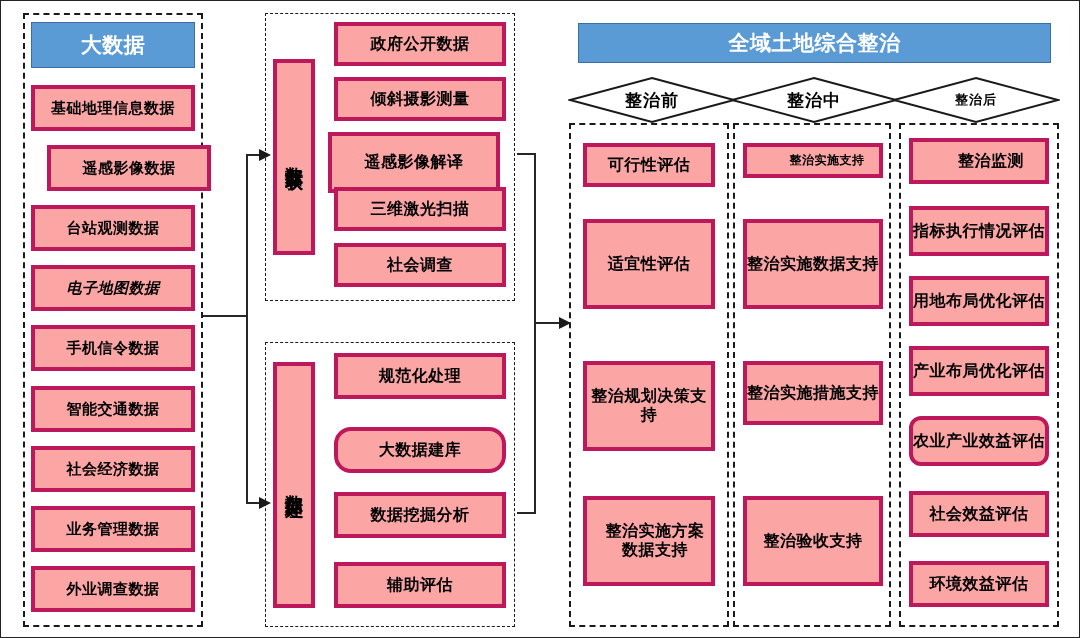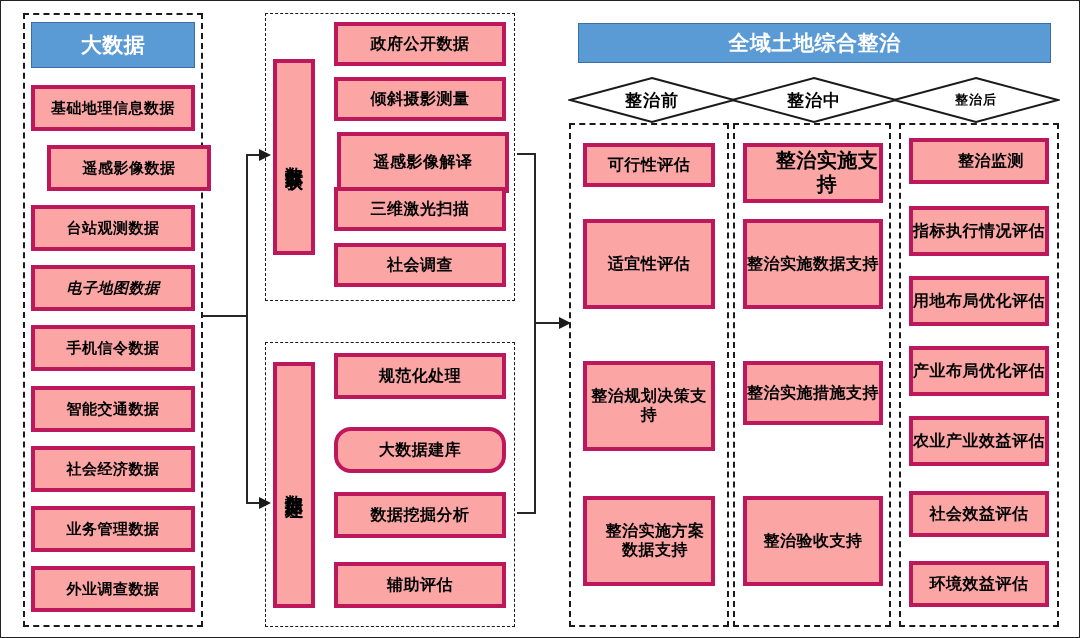--- a/index.html
+++ b/index.html
@@ -103,21 +103,21 @@
       <polygon points="58,356 70,362 58,368" fill="#1a1a1a"></polygon>
     </svg>
   </div>
 
   <div class="dashgroup thin" style="left:264px; top:12px; width:250px; height:288px;"></div>
 
   <div class="node vlabel" style="left:272px; top:58px; width:42px; height:196px; font-size:18px;">数据获取</div>
 
   <div class="node" style="left:333px; top:21px; width:172px; height:44px; font-size:16px;">政府公开数据</div>
   <div class="node" style="left:333px; top:76px; width:172px; height:44px; font-size:16px;">倾斜摄影测量</div>
-  <div class="node" style="left:336px; top:131px; width:172px; height:61px; font-size:16px;font-family:Liberation Serif, serif;">遥感影像解译</div>
+  <div class="node" style="left:327px; top:131px; width:172px; height:61px; font-size:16px;font-family:Liberation Serif, serif;">遥感影像解译</div>
   <div class="node" style="left:333px; top:186px; width:172px; height:44px; font-size:16px;">三维激光扫描</div>
   <div class="node" style="left:333px; top:242px; width:172px; height:44px; font-size:16px;">社会调查</div>
 
   <div class="dashgroup thin" style="left:264px; top:341px; width:250px; height:285px;"></div>
 
   <div class="node vlabel" style="left:272px; top:361px; width:42px; height:246px; font-size:18px;">数据处理</div>
 
   <div class="node" style="left:333px; top:352px; width:172px; height:46px; font-size:16px;">规范化处理</div>
   <div class="node" style="left:333px; top:426px; width:172px; height:46px; font-size:16px;border-radius:17px;">大数据建库</div>
   <div class="node" style="left:333px; top:491px; width:172px; height:46px; font-size:16px;">数据挖掘分析</div>
@@ -156,28 +156,28 @@
 
   <div class="dashgroup" style="left:568px; top:122px; width:160px; height:504px;"></div>
 
   <div class="node" style="left:582px; top:142px; width:132px; height:44px; font-size:16px;">可行性评估</div>
   <div class="node" style="left:582px; top:218px; width:132px; height:90px; font-size:16px;">适宜性评估</div>
   <div class="node" style="left:582px; top:360px; width:132px; height:90px; font-size:16px;">整治规划决策支持</div>
   <div class="node" style="left:582px; top:495px; width:132px; height:90px; font-size:16px;padding-left:12px;">整治实施方案数据支持</div>
 
   <div class="dashgroup" style="left:732px; top:122px; width:158px; height:504px;"></div>
 
-  <div class="node" style="left:742px; top:142px; width:140px; height:60px; font-size:20px;padding-left:28px;">整治实施支持</div>
+  <div class="node" style="left:742px; top:142px; width:140px; height:35px; font-size:12px;padding-left:28px;">整治实施支持</div>
   <div class="node" style="left:742px; top:218px; width:140px; height:90px; font-size:16px;">整治实施数据支持</div>
   <div class="node" style="left:742px; top:360px; width:140px; height:64px; font-size:16px;">整治实施措施支持</div>
   <div class="node" style="left:742px; top:495px; width:140px; height:90px; font-size:16px;">整治验收支持</div>
 
   <div class="dashgroup" style="left:898px; top:122px; width:160px; height:504px;"></div>
 
   <div class="node" style="left:908px; top:137px; width:140px; height:46px; font-size:16px;padding-left:24px;">整治监测</div>
   <div class="node" style="left:908px; top:205px; width:140px; height:50px; font-size:16px;">指标执行情况评估</div>
   <div class="node" style="left:908px; top:275px; width:140px; height:50px; font-size:16px;">用地布局优化评估</div>
   <div class="node" style="left:908px; top:345px; width:140px; height:50px; font-size:16px;">产业布局优化评估</div>
-  <div class="node" style="left:908px; top:415px; width:140px; height:50px; font-size:16px;">农业产业效益评估</div>
+  <div class="node" style="left:908px; top:415px; width:140px; height:50px; font-size:16px;border-radius:12px;">农业产业效益评估</div>
   <div class="node" style="left:908px; top:490px; width:140px; height:46px; font-size:16px;">社会效益评估</div>
   <div class="node" style="left:908px; top:560px; width:140px; height:46px; font-size:16px;">环境效益评估</div>
 
 </div>
 
 </body></html>

